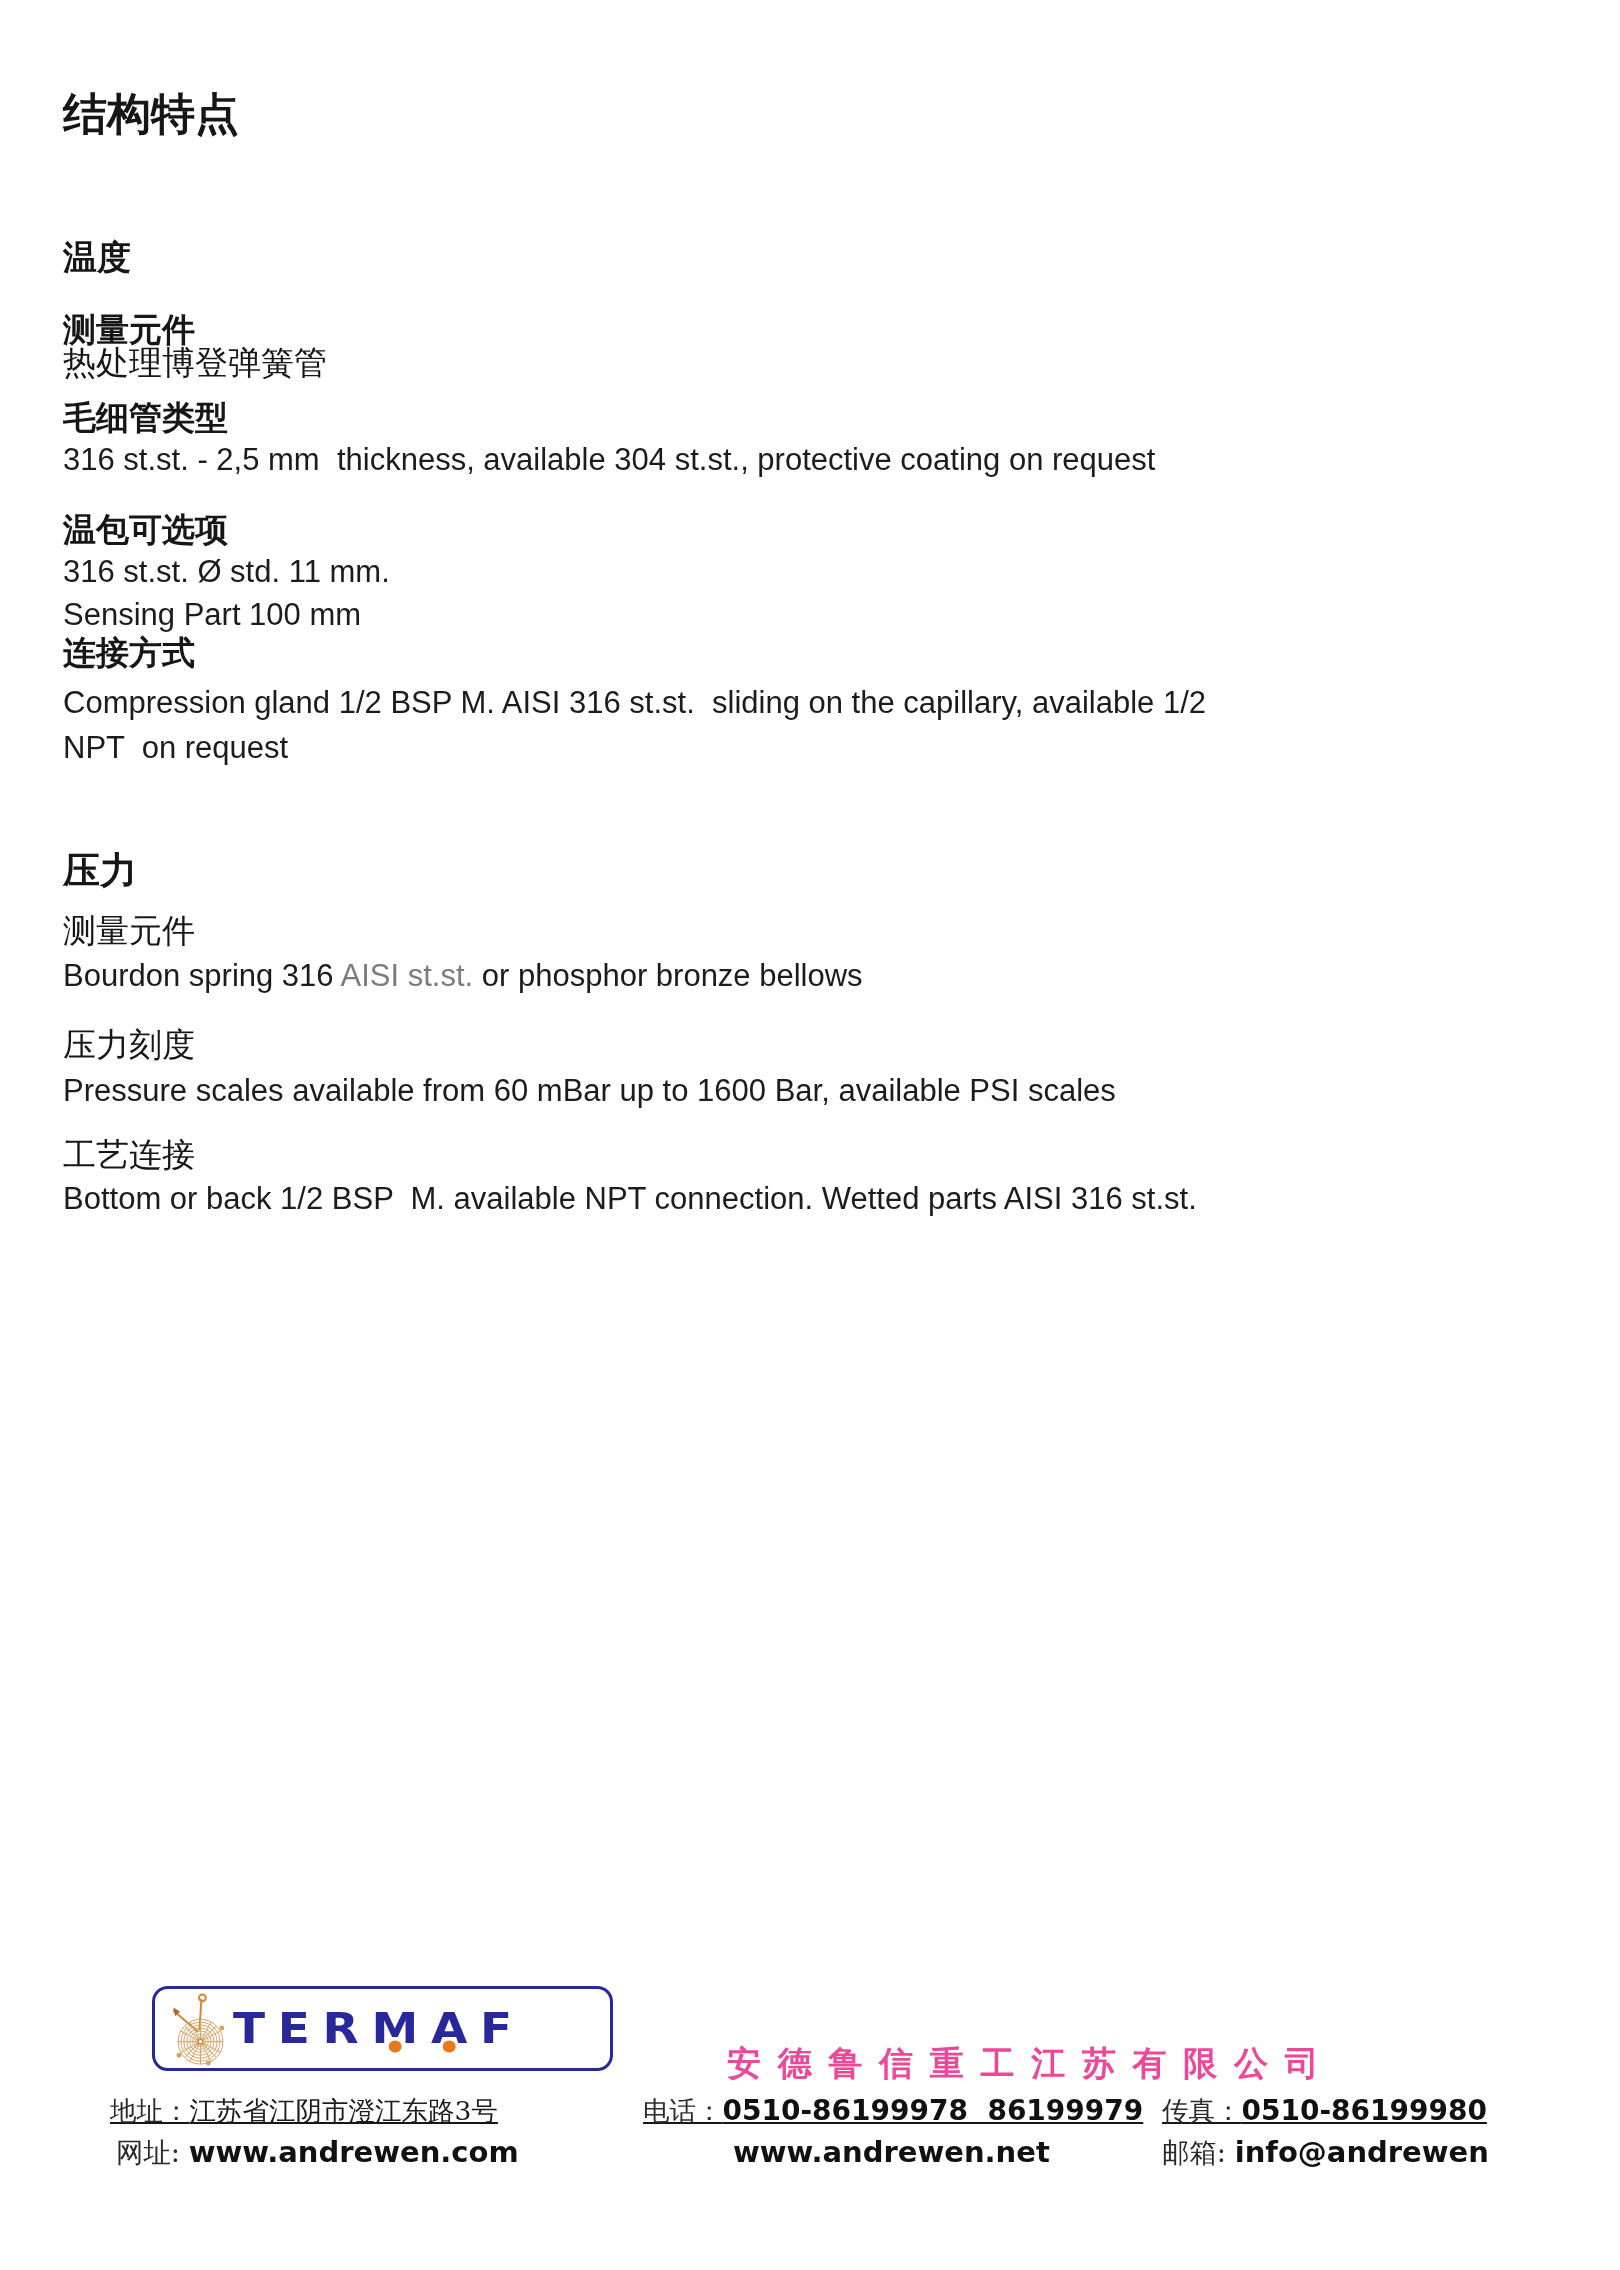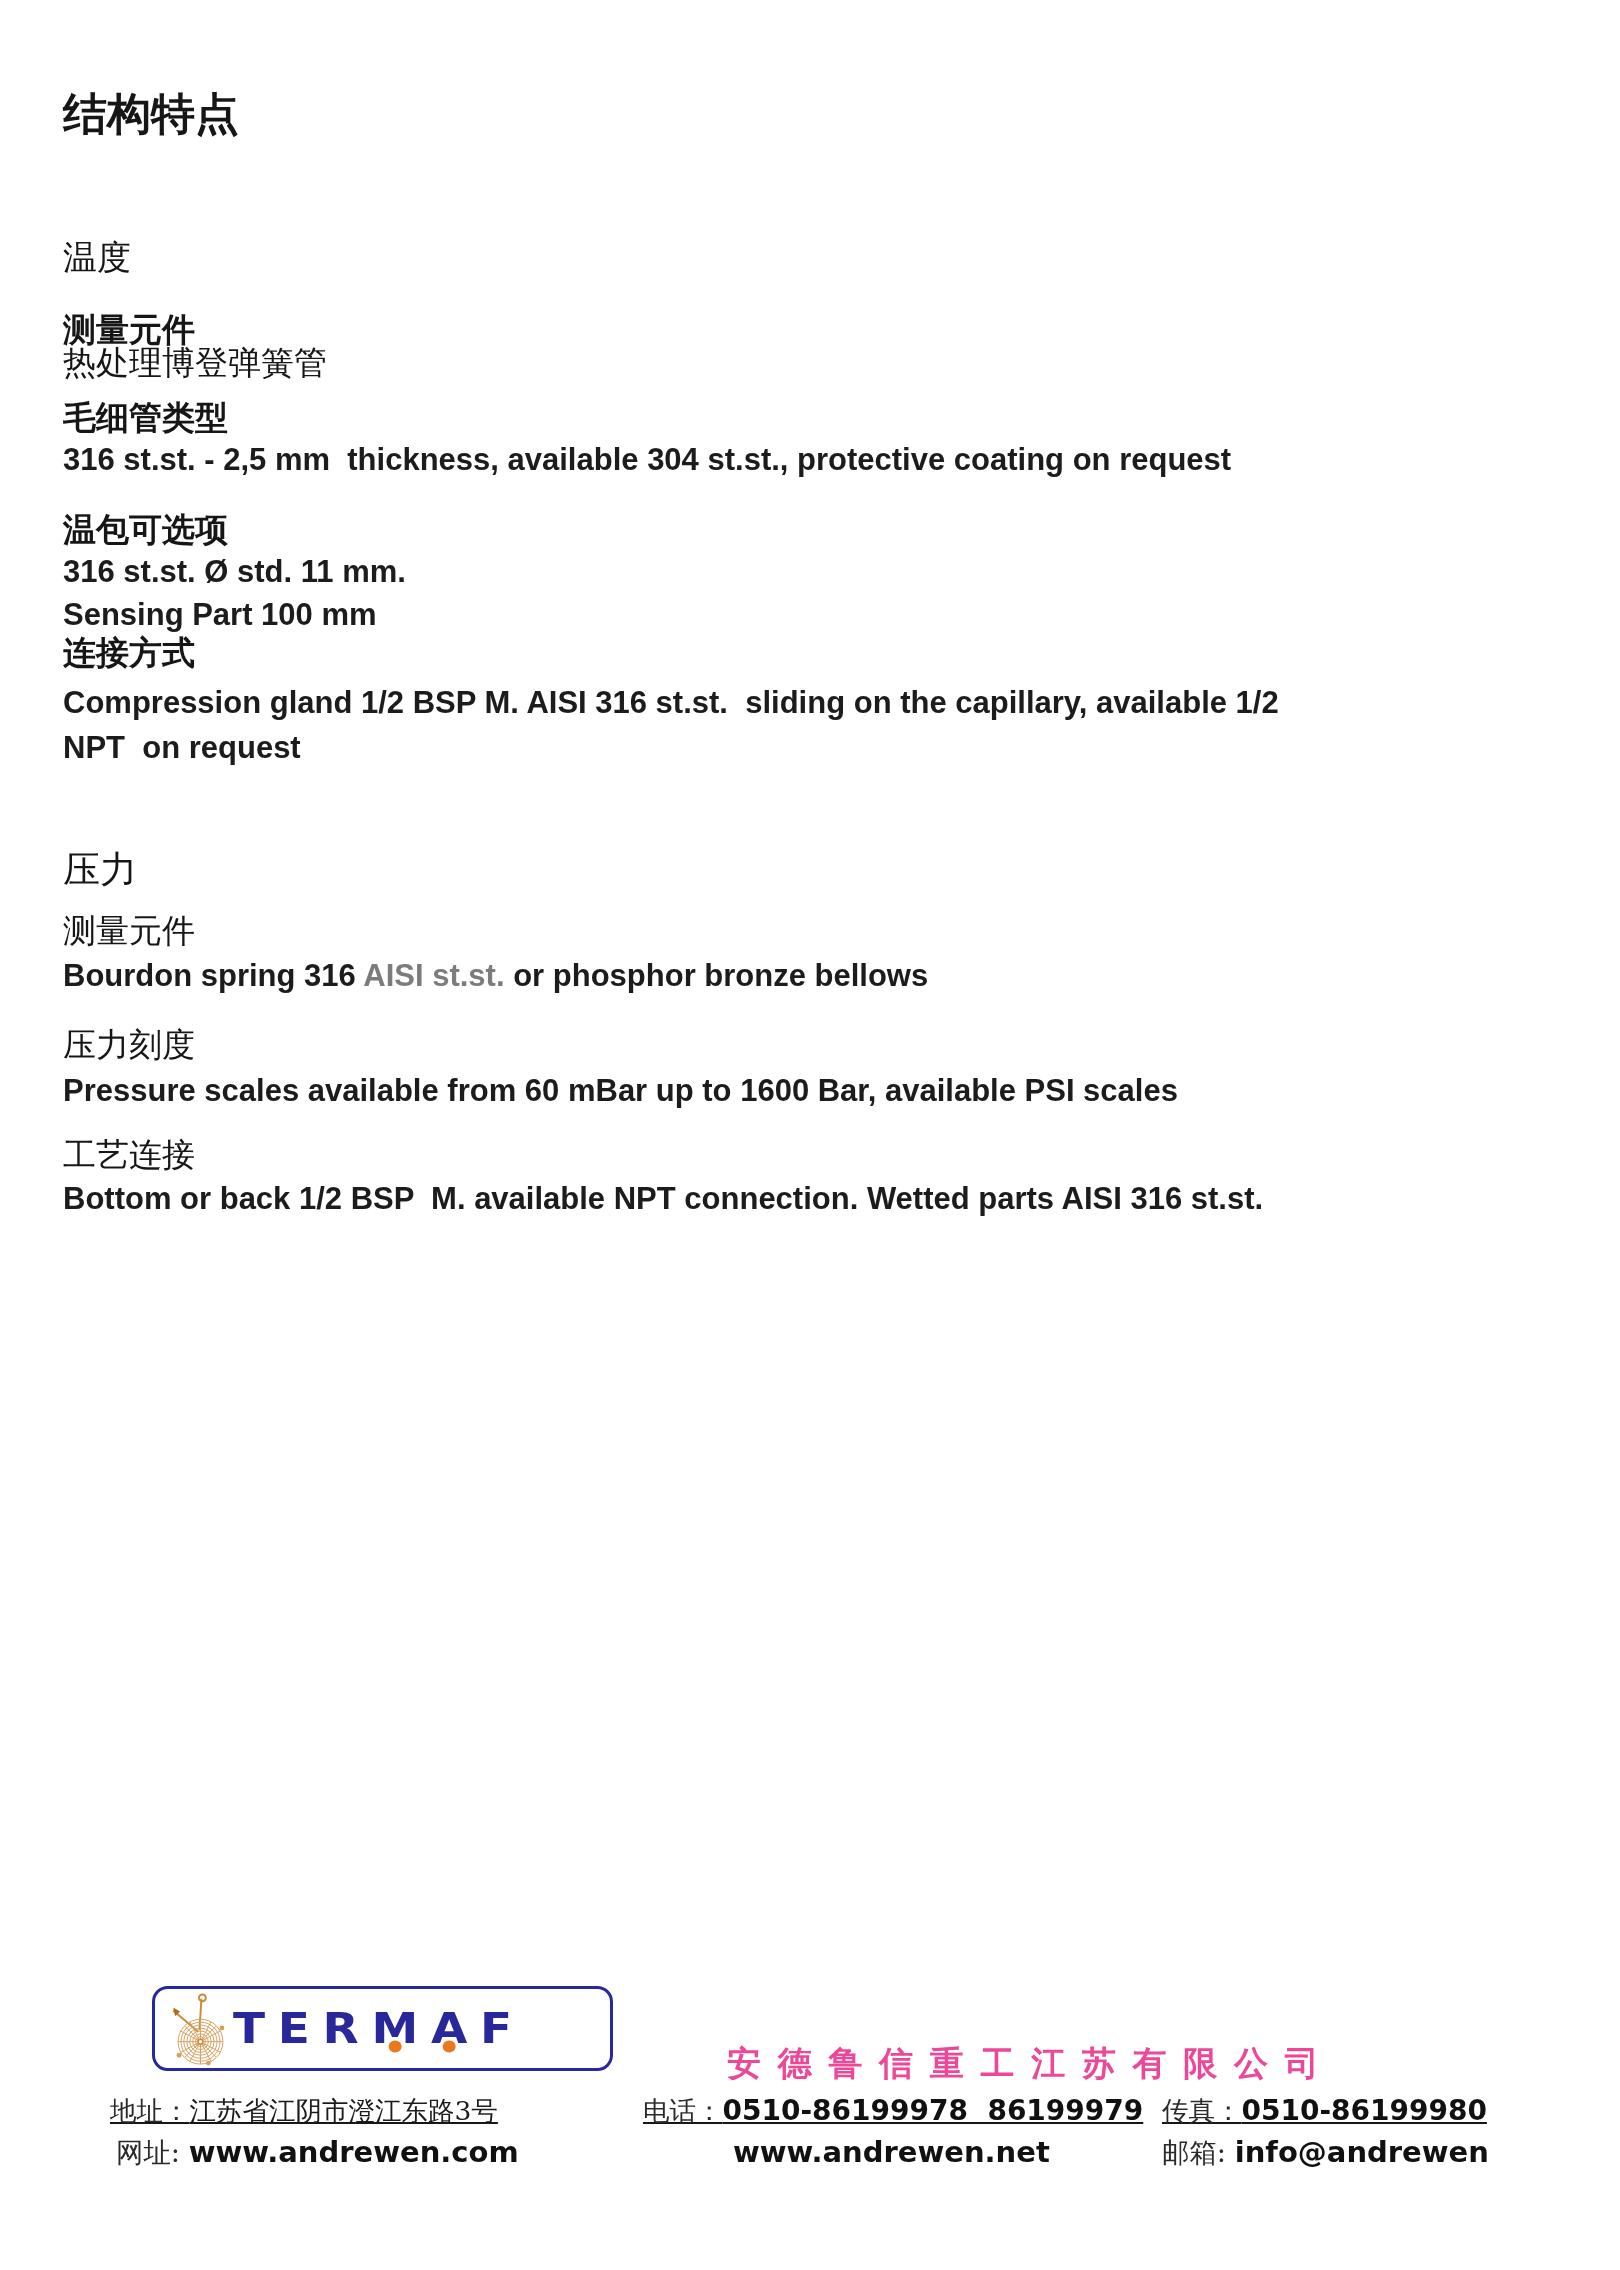--- a/index.html
+++ b/index.html
@@ -10,25 +10,25 @@
     background: #ffffff;
     overflow: hidden;
     color: #161616;
     padding-left: 28px;
   }
   .line { position: absolute; white-space: pre; line-height: 1.1; }
   .cjk  { font-family: "DejaVu Serif", serif; }
   .eng  { font-family: "Liberation Sans", sans-serif; }
 
   .doc-title   { left: 63px; top:  90px; font-size: 44px; font-weight: 600; }
-  .sec-head    { font-size: 34px; font-weight: 400; }
+  .sec-head    { font-size: 34px; font-weight: 700; }
   .lbl-bold    { font-size: 33px; font-weight: 700; }
   .lbl-med     { font-size: 33px; font-weight: 600; }
   .lbl-reg     { font-size: 33px; font-weight: 400; }
-  .body-txt    { font-size: 31px; font-weight: 700; color: #1c1c1c; }
+  .body-txt    { font-size: 31px; font-weight: 400; color: #1c1c1c; }
   .gray-part   { color: #7c7c7c; }
 
   
   .logo-box {
     position: absolute; left: 152px; top: 1986px;
     width: 461px; height: 85px; box-sizing: border-box;
     border: 3.9px solid #28289a; border-radius: 15.7px; background: #ffffff;
   }
   .gauge-svg { position: absolute; left: 9.8px; top: 2px; }
   .logo-letters {

